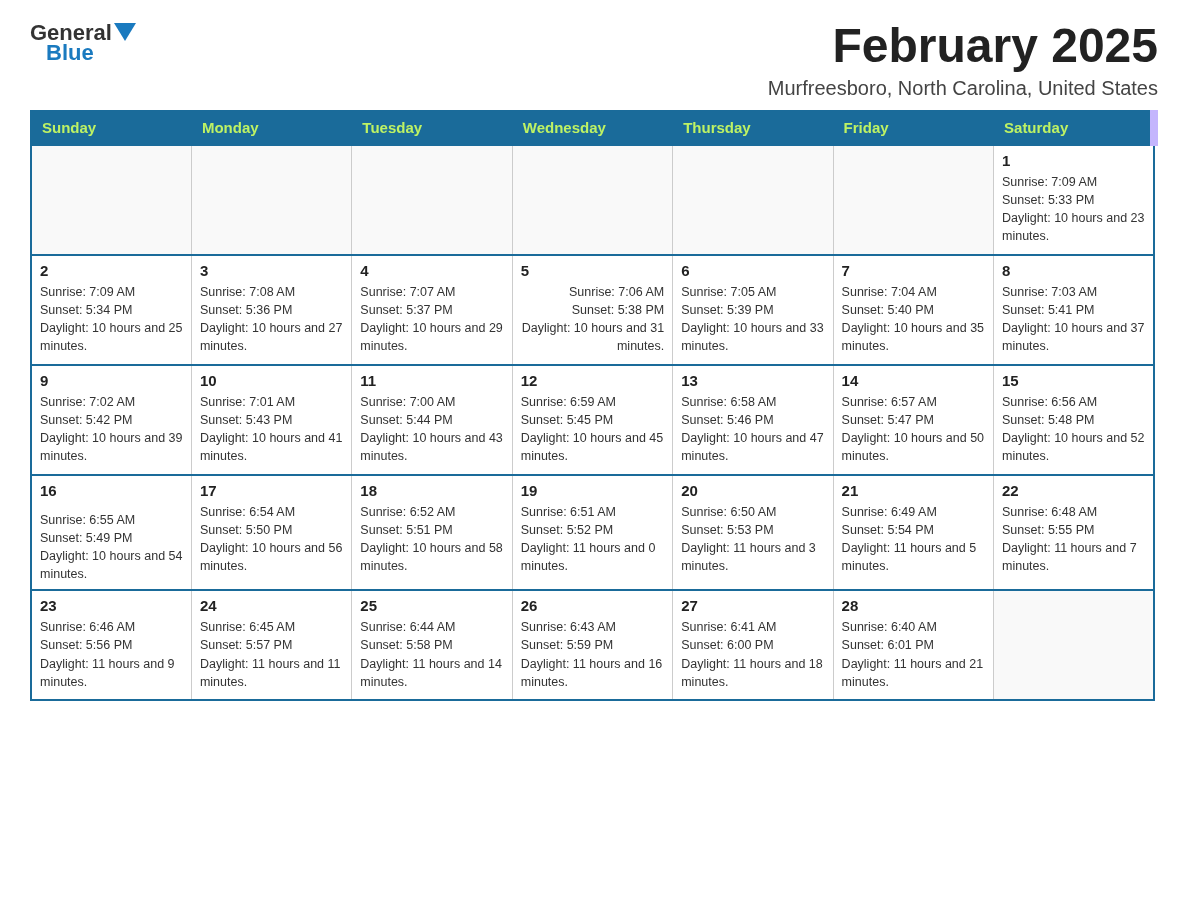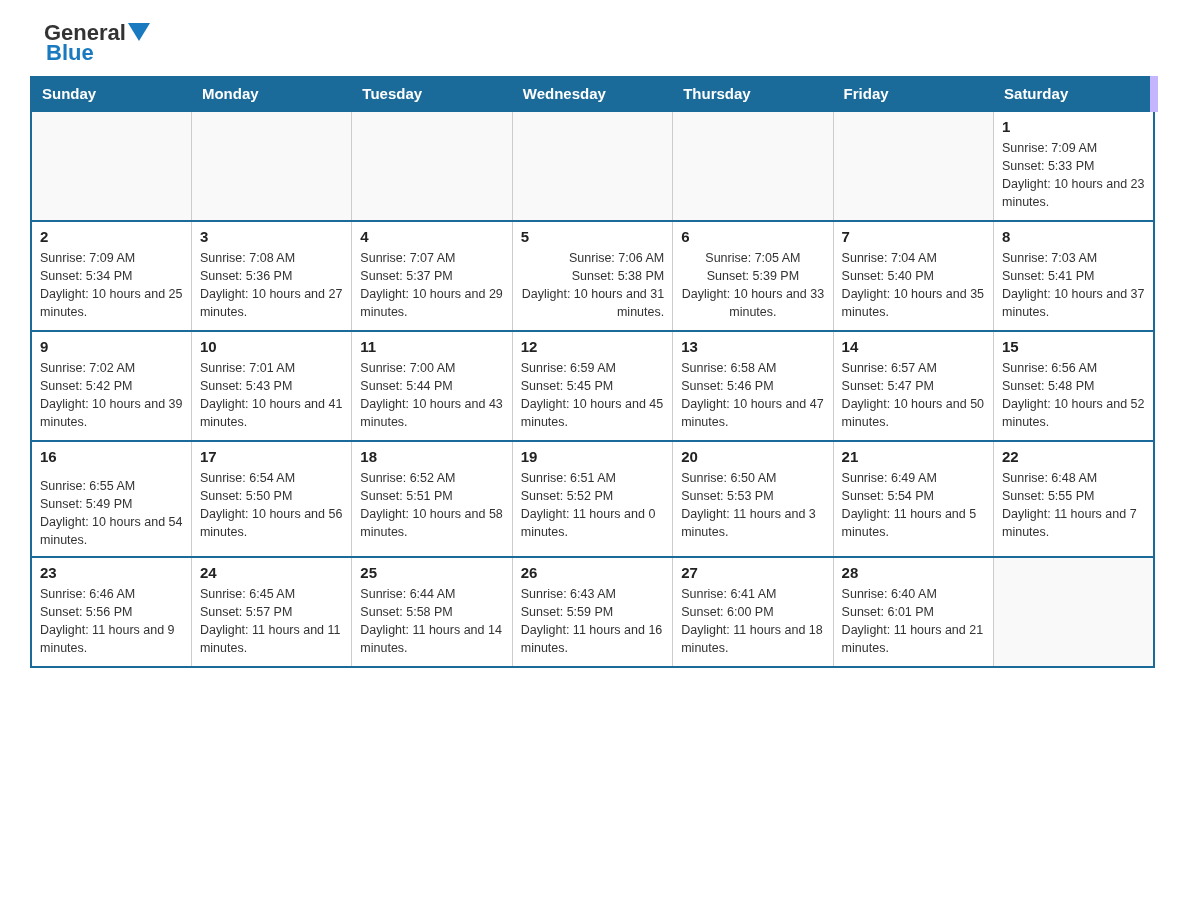--- a/index.html
+++ b/index.html
@@ -45,21 +45,21 @@
       color: #444;
       margin-top: 4px;
     }
     .calendar {
       width: 100%;
       border-collapse: collapse;
       margin-top: 8px;
     }
     .calendar thead tr th {
       background-color: #1a6b9a;
-      color: #ffffff;
+      color: #bef264;
       font-size: 15px;
       font-weight: bold;
       padding: 8px 10px;
       text-align: left;
       border: 1px solid #1a6b9a;
     }
     .calendar tbody tr td {
       vertical-align: top;
       border: 1px solid #ccc;
       padding: 6px 8px;
@@ -102,28 +102,32 @@
     .row-divider td {
       border-top: 2px solid #1a6b9a !important;
     }
   </style>
 </head>
 <body>
 
 <div class="header">
   <div class="logo">
     <div style="display:flex; flex-direction:column; align-items:flex-start;">
-      <div style="display:flex; align-items:center;margin-left:14px;">
+      <div style="display:flex; align-items:center;">
         <span class="logo-text-general">General</span>
         <svg width="22" height="22" viewBox="0 0 22 22" style="margin-left:2px; margin-top:2px;">
           <polygon points="0,0 22,0 11,18" fill="#1a7abf"></polygon>
         </svg>
       </div>
       <span class="logo-text-blue" style="margin-top:-6px; margin-left:16px;">Blue</span>
     </div>
+  </div>
+  <div class="title-block">
+    <div class="month-title">February 2025</div>
+    <div class="location">Murfreesboro, North Carolina, United States</div>
   </div>
 </div>
 
 <table class="calendar">
   <thead>
     <tr>
     <th>Sunday</th>
         <th>Monday</th>
         <th>Tuesday</th>
         <th>Wednesday</th>
@@ -167,21 +171,21 @@
 Daylight: 10 hours and 29 minutes.</div>
         </td>
         <td>
           <span class="day-number">5</span>
           <div class="day-info" style="white-space: pre-line; text-align: right;">Sunrise: 7:06 AM
 Sunset: 5:38 PM
 Daylight: 10 hours and 31 minutes.</div>
         </td>
         <td>
           <span class="day-number">6</span>
-          <div class="day-info" style="white-space: pre-line; text-align: center;">Sunrise: 7:05 AM
+          <div class="day-info" style="white-space: pre-line;">Sunrise: 7:05 AM
 Sunset: 5:39 PM
 Daylight: 10 hours and 33 minutes.</div>
         </td>
         <td>
           <span class="day-number">7</span>
           <div class="day-info" style="white-space: pre-line;">Sunrise: 7:04 AM
 Sunset: 5:40 PM
 Daylight: 10 hours and 35 minutes.</div>
         </td>
         <td>

